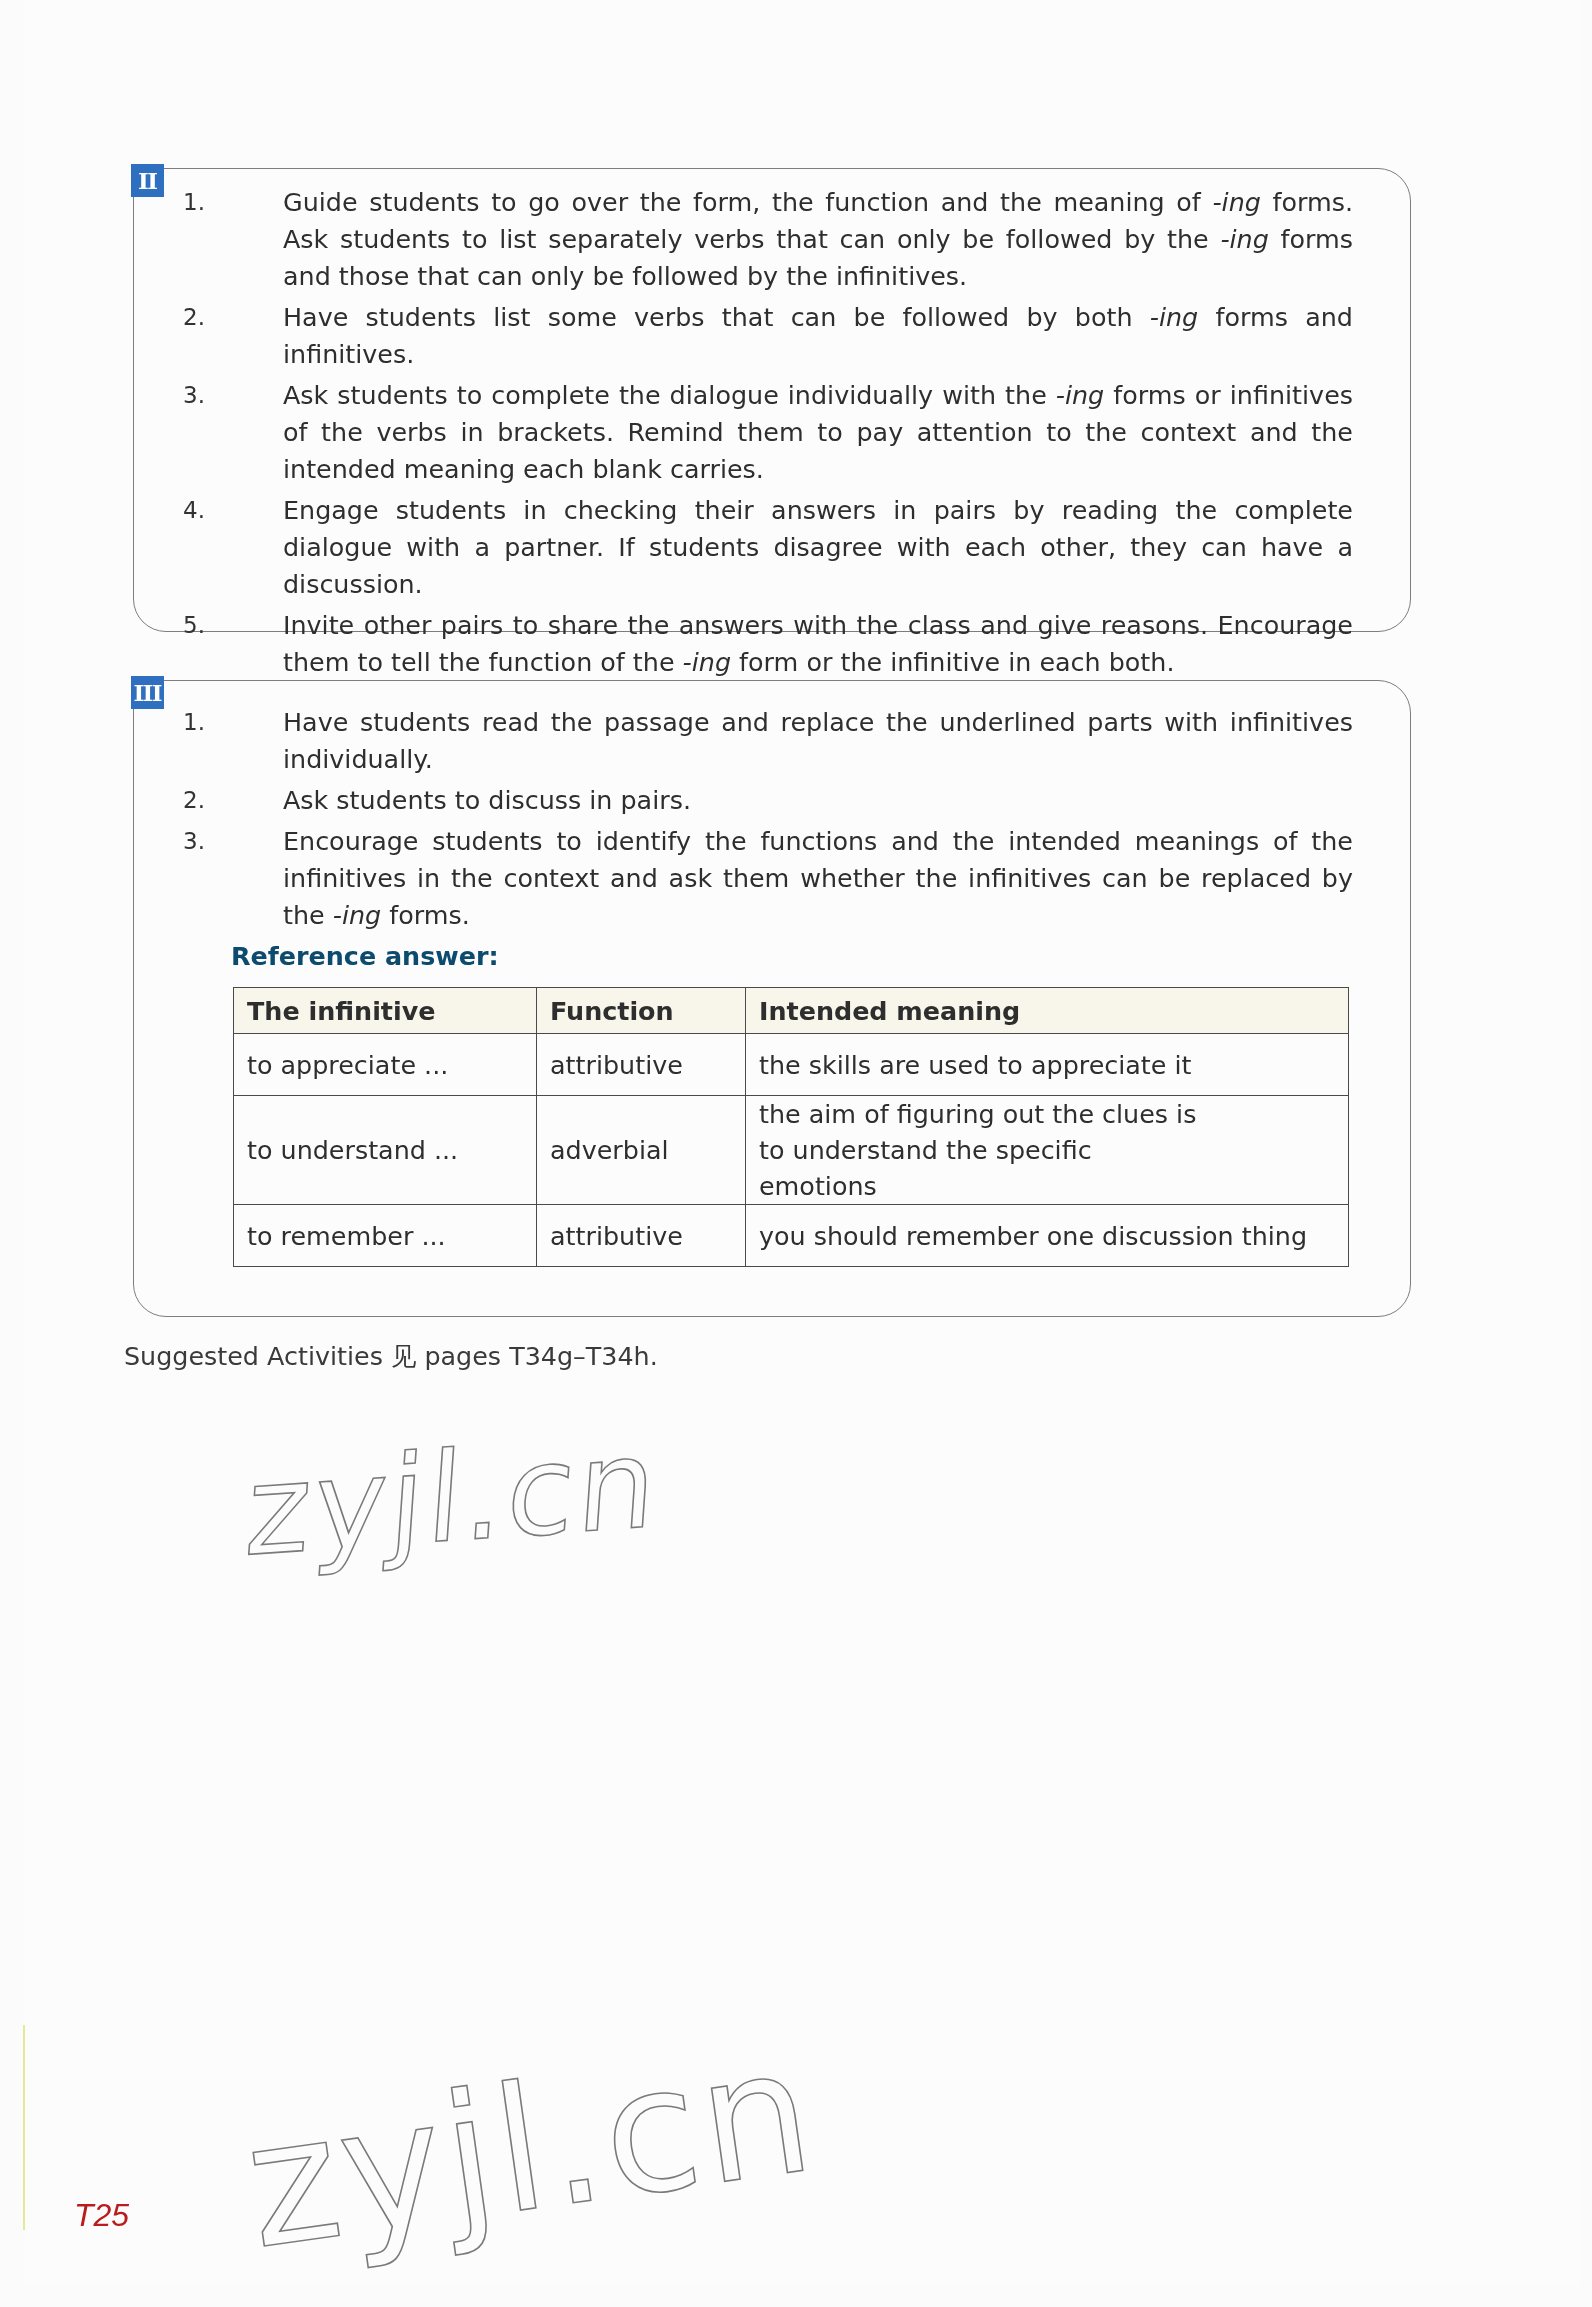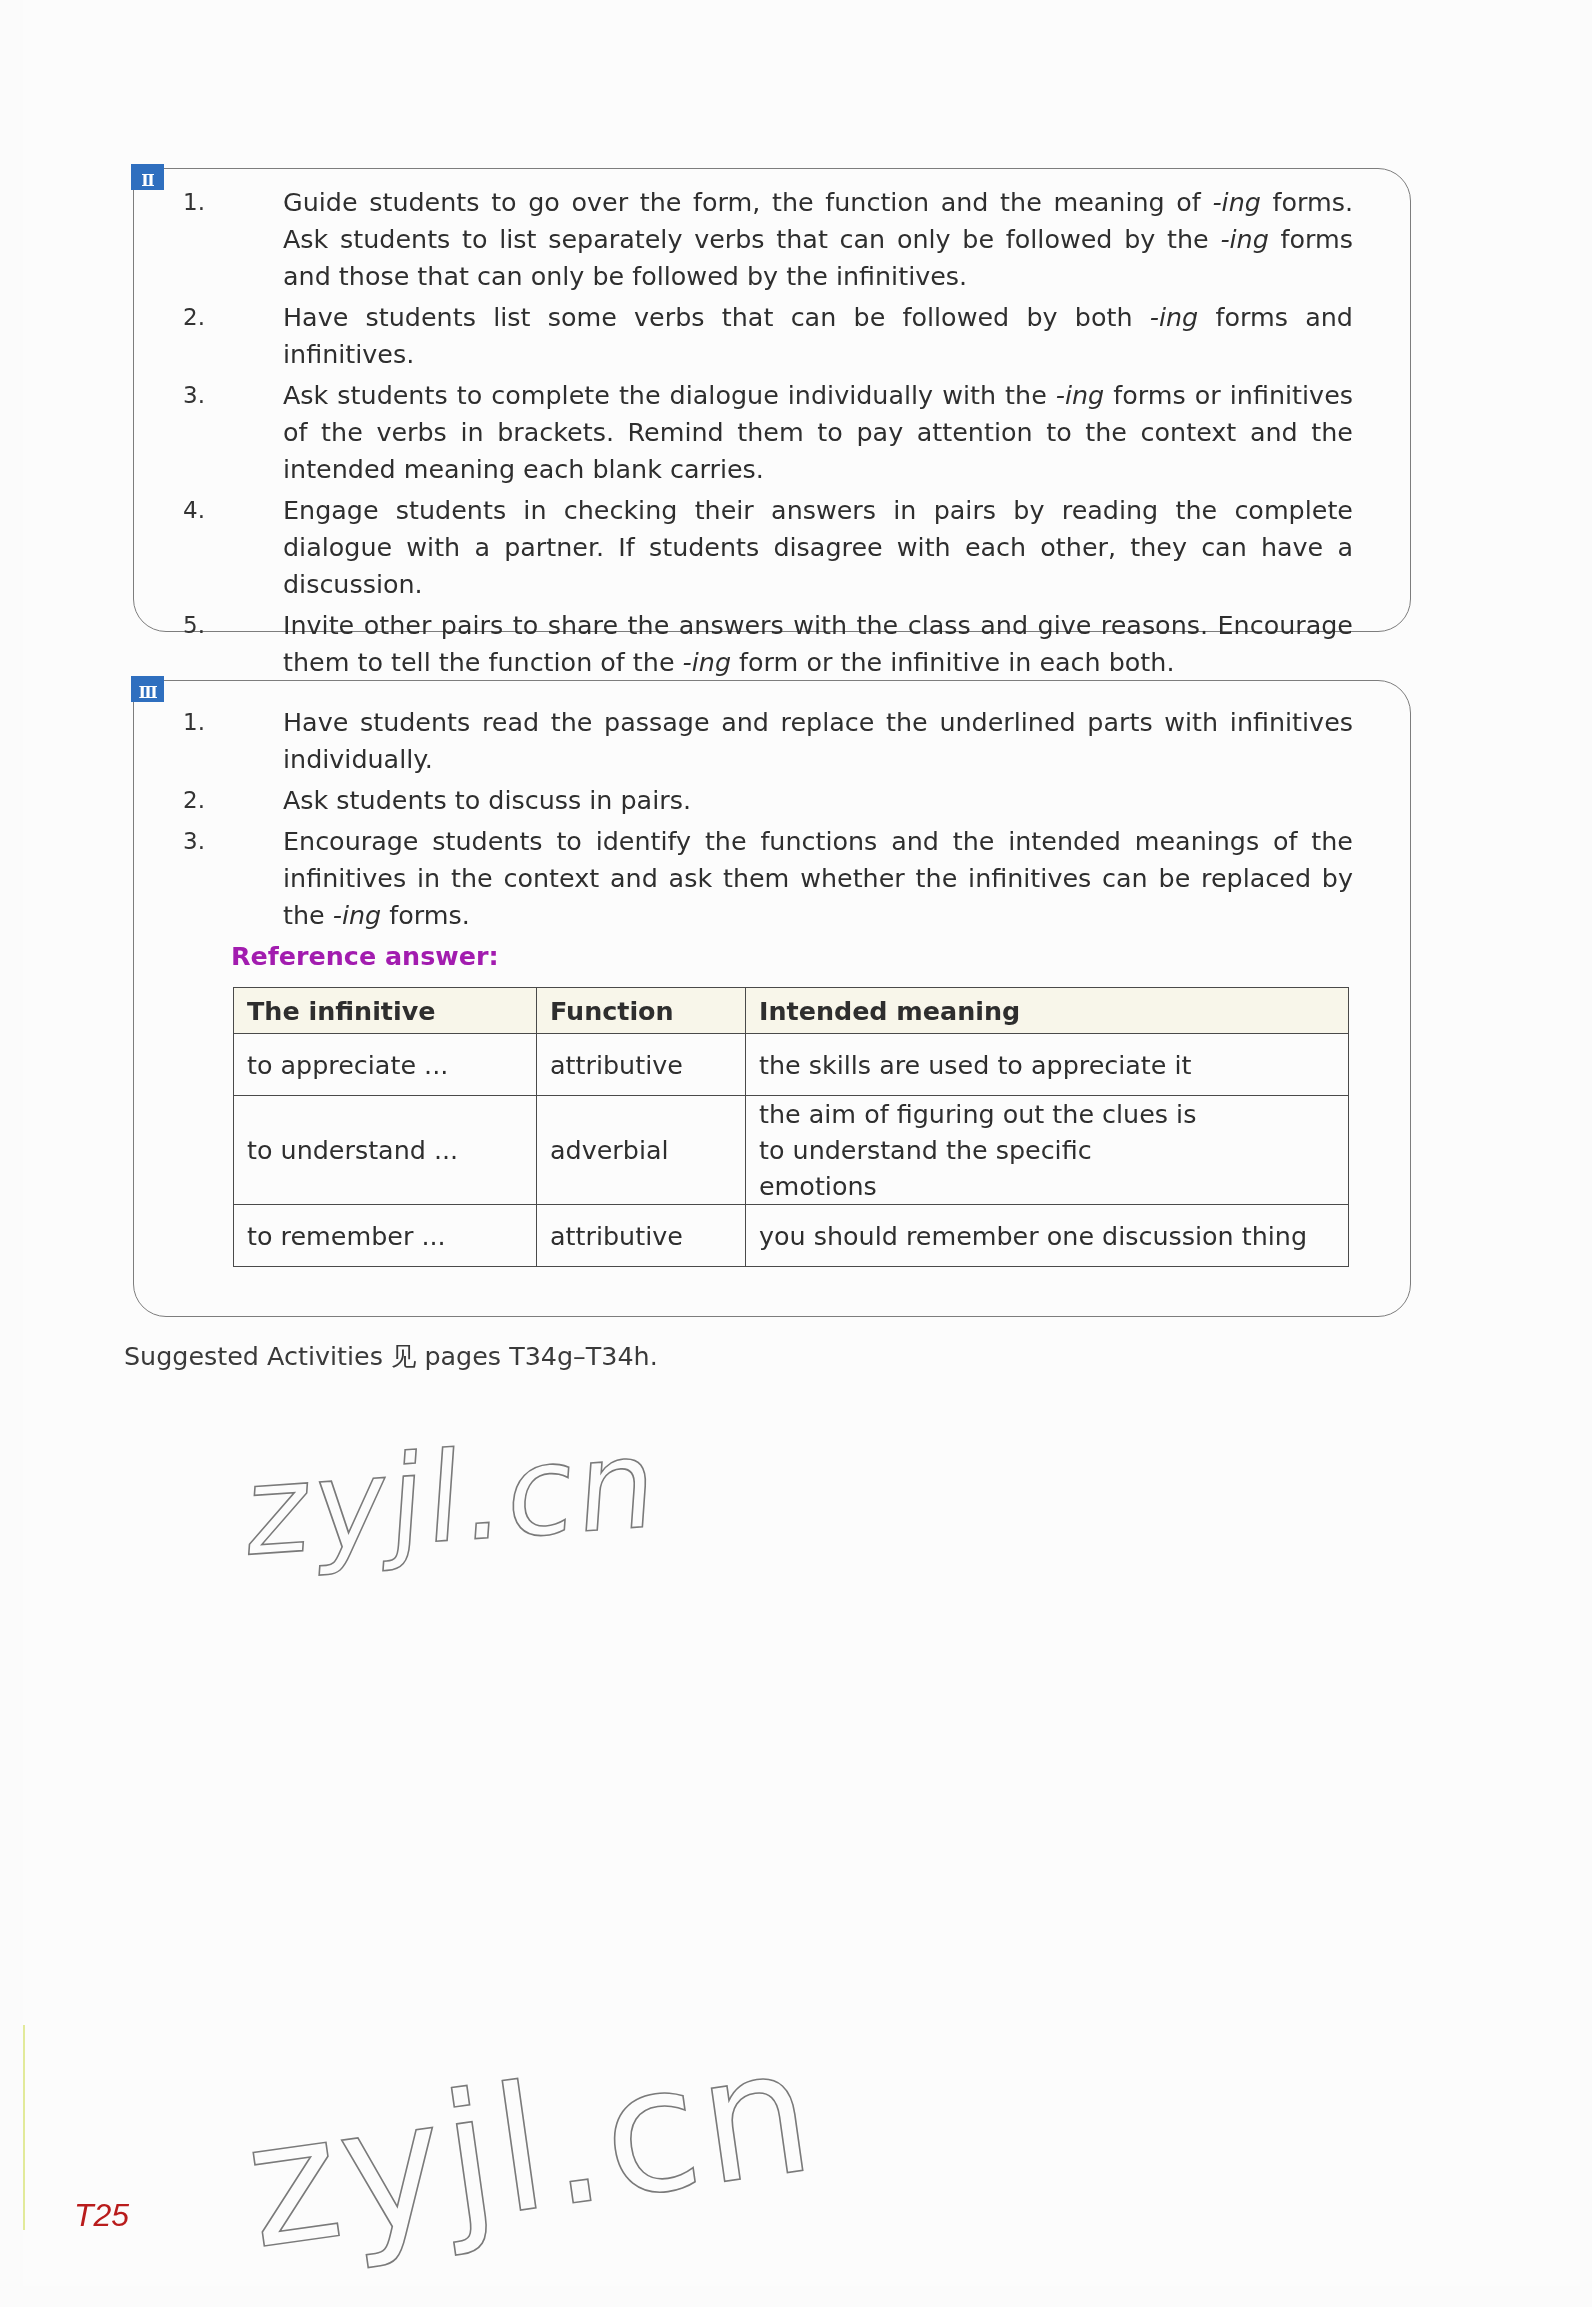--- a/index.html
+++ b/index.html
@@ -29,25 +29,25 @@
       border: 1.6px solid #7d7d7d;
       border-radius: 0 33px 33px 33px;
       box-sizing: border-box;
       background: transparent;
     }
     .box-ii  { top: 168px; height: 464px; }
     .box-iii { top: 680px; height: 637px; }
     .badge {
       position: absolute;
       left: -3.3px; top: -4.9px;
-      width: 33px; height: 26px;
+      width: 33px; height: 33px;
       background: #2f6fbf;
       color: #ffffff;
       font-family: "DejaVu Serif", serif;
-      font-size: 16px;
+      font-size: 23px;
       font-weight: bold;
       line-height: 33px;
       text-align: center;
       letter-spacing: -1.6px;
     }
     ol.steps {
       list-style: none;
       margin: 0; padding: 0;
       position: absolute;
       left: 49px; right: 57px;
@@ -70,21 +70,21 @@
       font-size: 23px;
       color: #333;
     }
     ol.steps li em { font-style: italic; }
     .ref-label {
       position: absolute;
       left: 98px;
       top: 941px;
       font-size: 25.4px;
       font-weight: bold;
-      color: #a21caf;
+      color: #0c4a6e;
     }
     table.ref {
       position: absolute;
       left: 233px;
       top: 987px;
       width: 1116px;
       border-collapse: collapse;
       font-size: 25.4px;
       color: #2e2e2e;
     }

